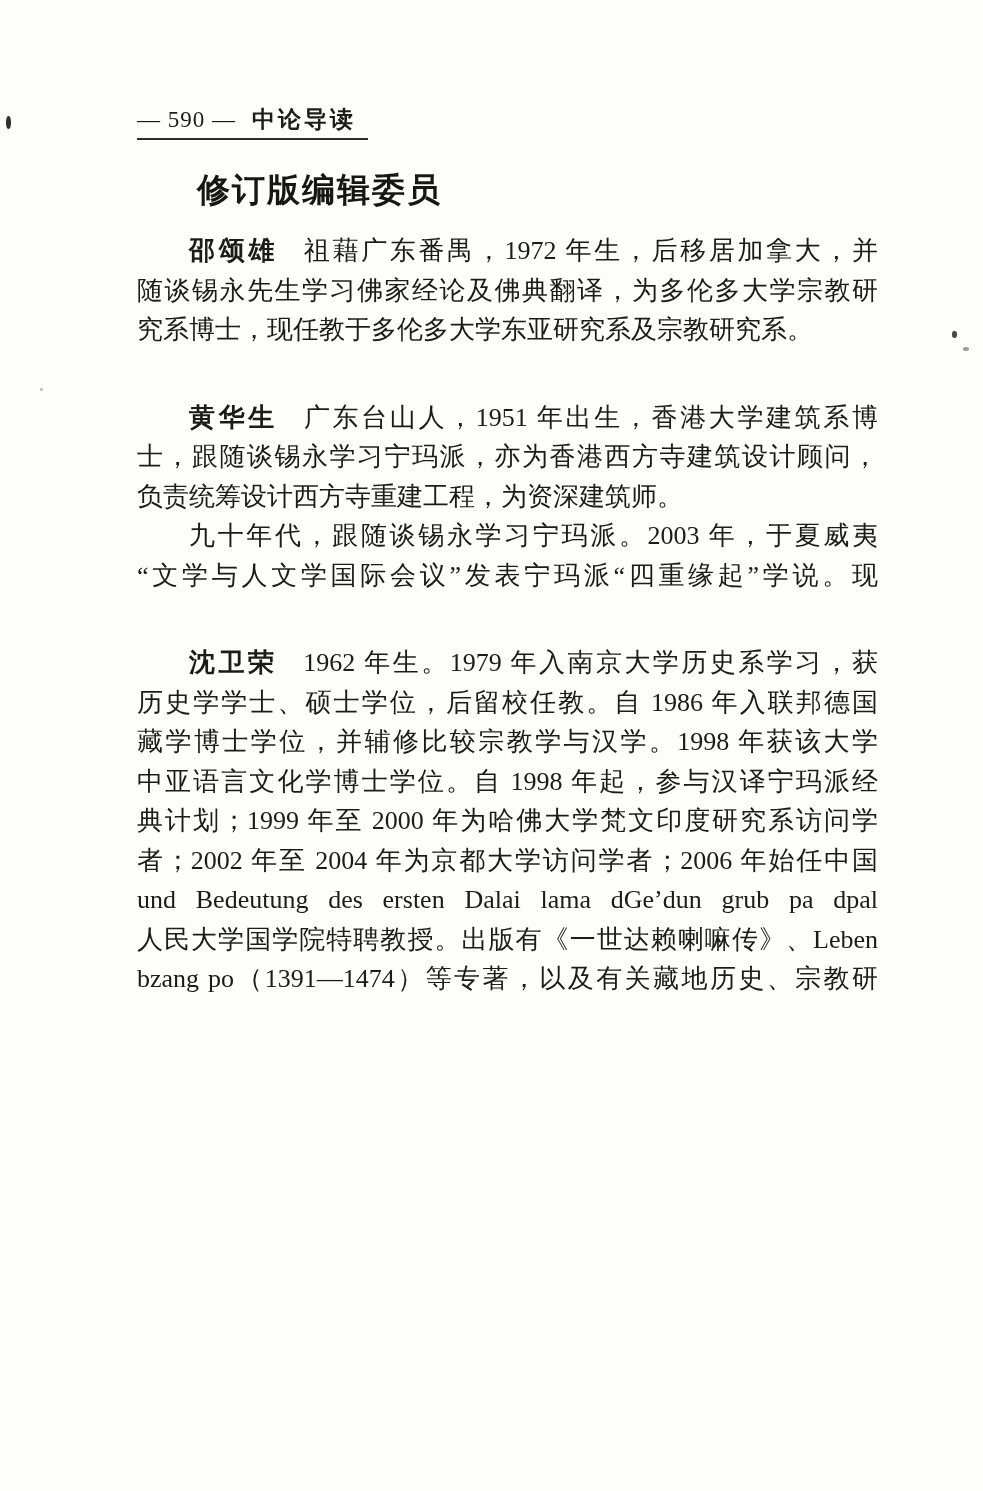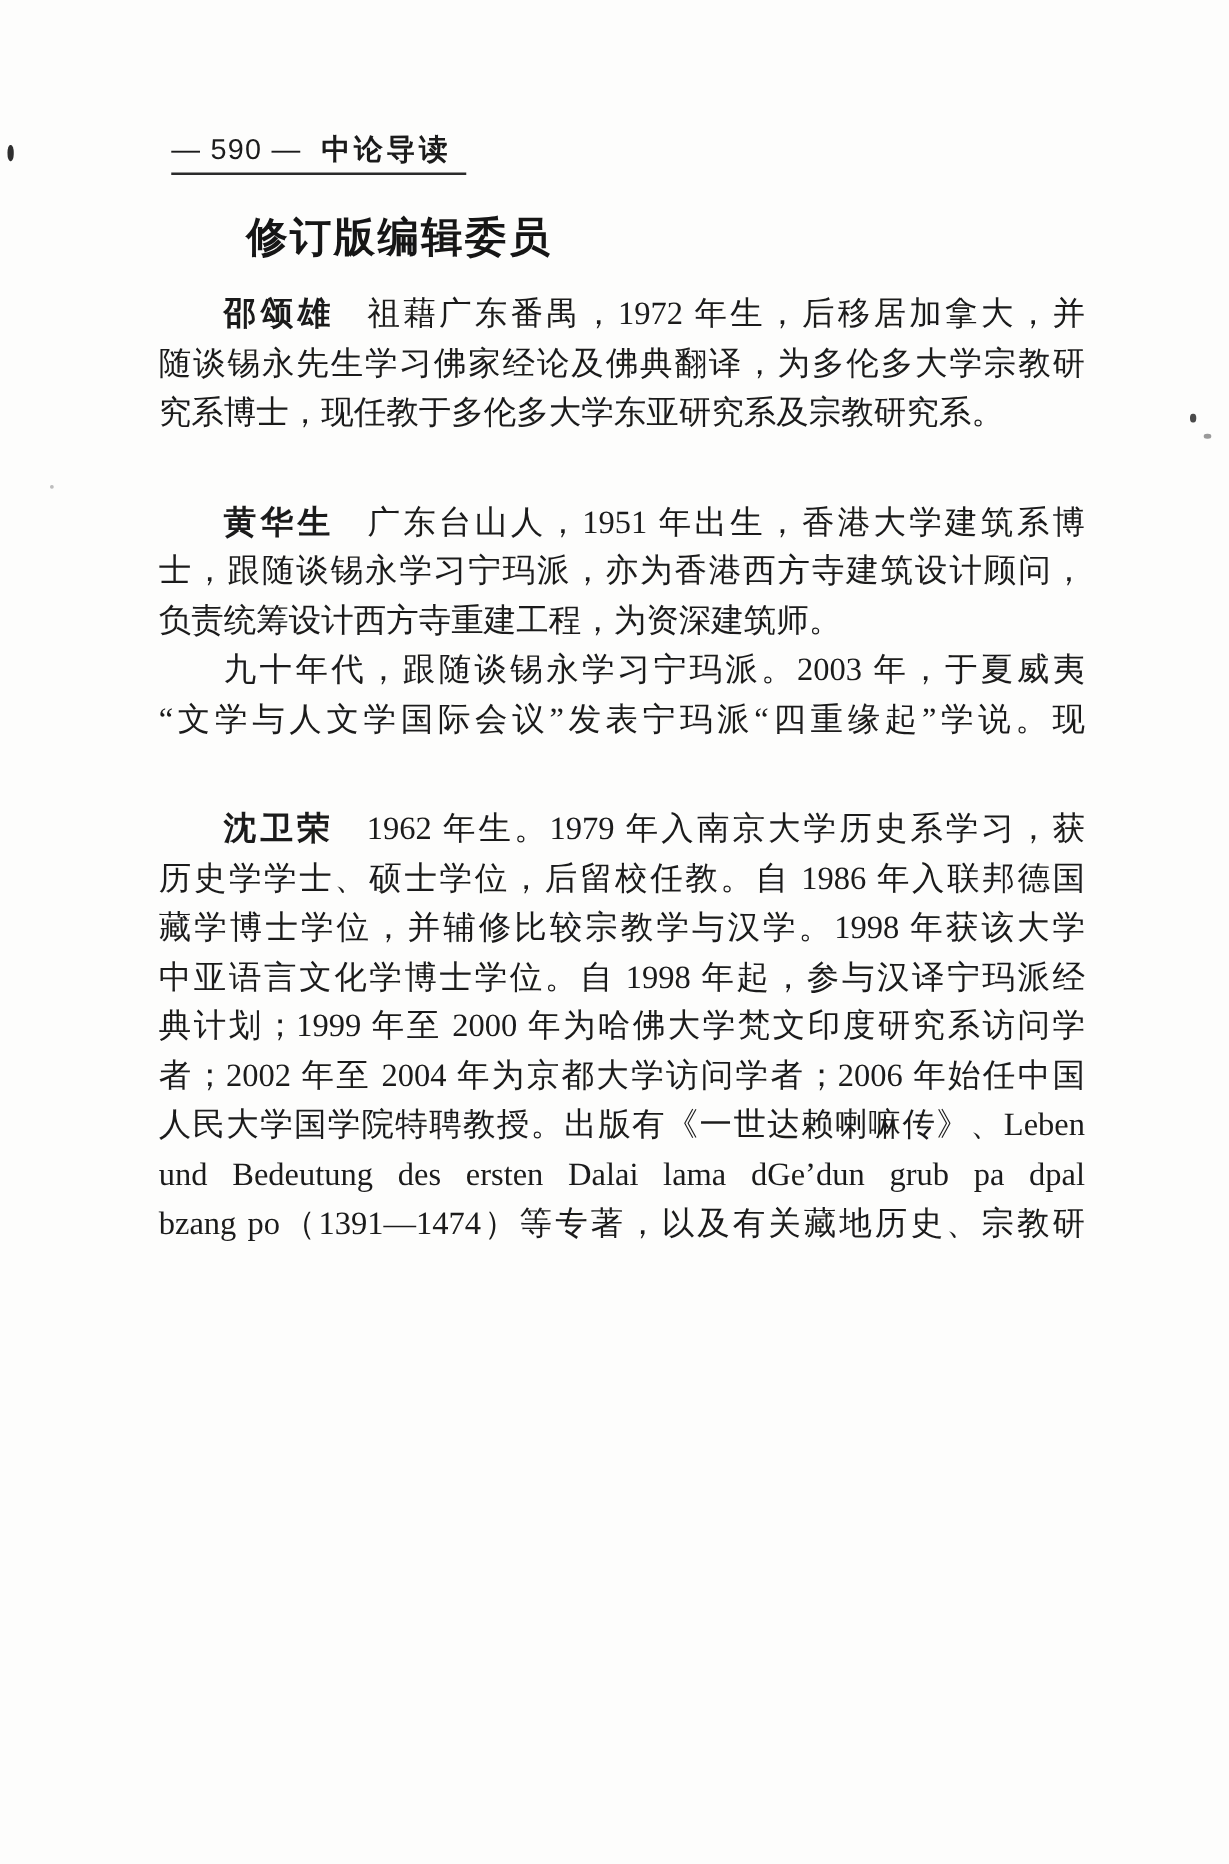--- a/index.html
+++ b/index.html
@@ -18,43 +18,43 @@
   
   .running-head {
     position: absolute;
     left: 137px; top: 104px;
     font-size: 23px; line-height: 30px;
     border-bottom: 2px solid #2b2b2b;
     padding: 0 12px 3px 0;
     white-space: nowrap;
     letter-spacing: 1px;
   }
-  .running-head .marker { font-family: Liberation Sans, sans-serif; margin-top: 21px; }
+  .running-head .marker { font-family: Liberation Serif, serif; margin-top: 21px; }
   .running-head .book-title {
     margin-left: 16px;
     font-family: "Liberation Sans", "DejaVu Sans", sans-serif;
     font-weight: 700;
     letter-spacing: 3px;
     text-align: right;
   }
   
   .section-title {
     position: absolute;
     left: 197px; top: 170px;
     margin: 0;
-    font-family: Liberation Sans, sans-serif;
+    font-family: Liberation Serif, serif;
     font-weight: 700;
     font-size: 33px; line-height: 40px;
     letter-spacing: 2px;
     color: #161616;
   }
   
   .body-text {
     position: absolute;
-    left: 127px; top: 231px;
+    left: 137px; top: 231px;
     width: 741px;
   }
   .tline {
     height: 39.5px; line-height: 39.5px;
     font-size: 26px;
     text-align: justify;
     text-align-last: justify;
     white-space: nowrap; 
   }
   .tline.last { text-align-last: left; }
@@ -100,18 +100,18 @@
     <div class="tline last">负责统筹设计西方寺重建工程，为资深建筑师。</div>
     <div class="tline indent">九十年代，跟随谈锡永学习宁玛派。2003 年，于夏威夷</div>
     <div class="tline">“文学与人文学国际会议”发表宁玛派“四重缘起”学说。现</div>
 
     <div class="tline indent gap"><span class="bio-name">沈卫荣</span><span>1962 年生。1979 年入南京大学历史系学习，获</span></div>
     <div class="tline">历史学学士、硕士学位，后留校任教。自 1986 年入联邦德国</div>
     <div class="tline">藏学博士学位，并辅修比较宗教学与汉学。1998 年获该大学</div>
     <div class="tline">中亚语言文化学博士学位。自 1998 年起，参与汉译宁玛派经</div>
     <div class="tline">典计划；1999 年至 2000 年为哈佛大学梵文印度研究系访问学</div>
     <div class="tline">者；2002 年至 2004 年为京都大学访问学者；2006 年始任中国</div>
+    <div class="tline">und Bedeutung des ersten Dalai lama dGe’dun grub pa dpal</div>
     <div class="tline">人民大学国学院特聘教授。出版有《一世达赖喇嘛传》、Leben</div>
-    <div class="tline">und Bedeutung des ersten Dalai lama dGe’dun grub pa dpal</div>
     <div class="tline">bzang po（1391—1474）等专著，以及有关藏地历史、宗教研</div>
 
   </main>
 </div>
 
 </body></html>

